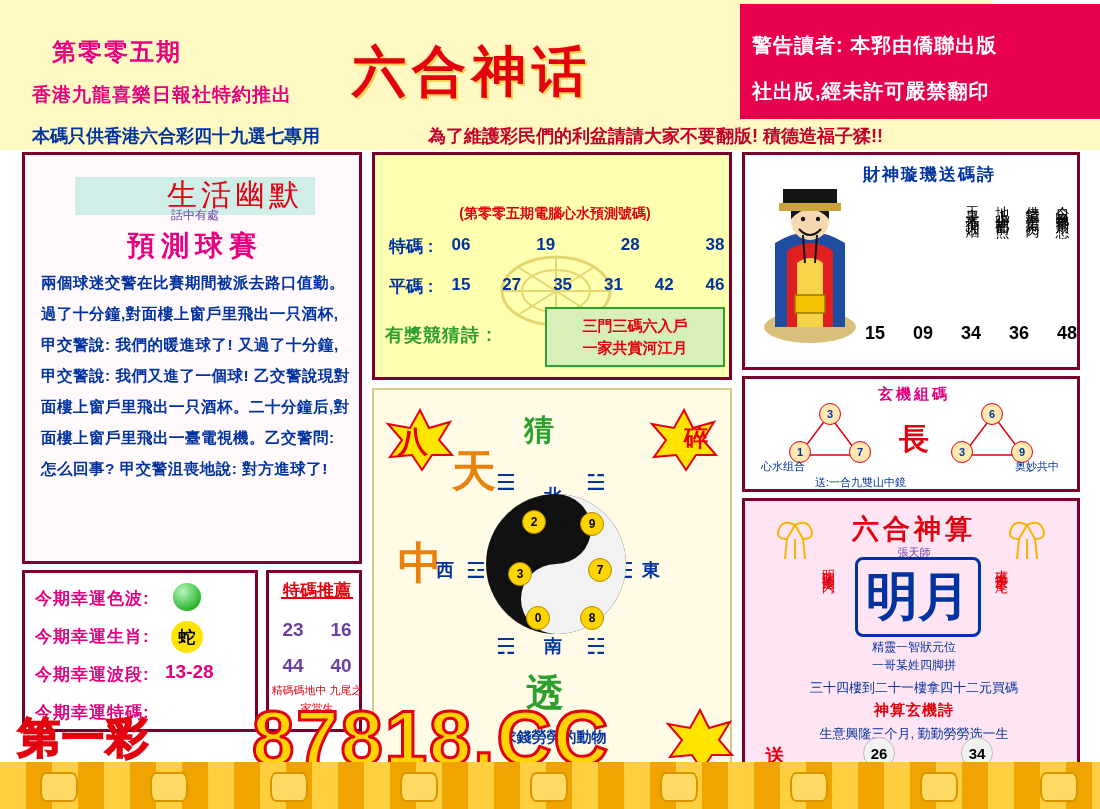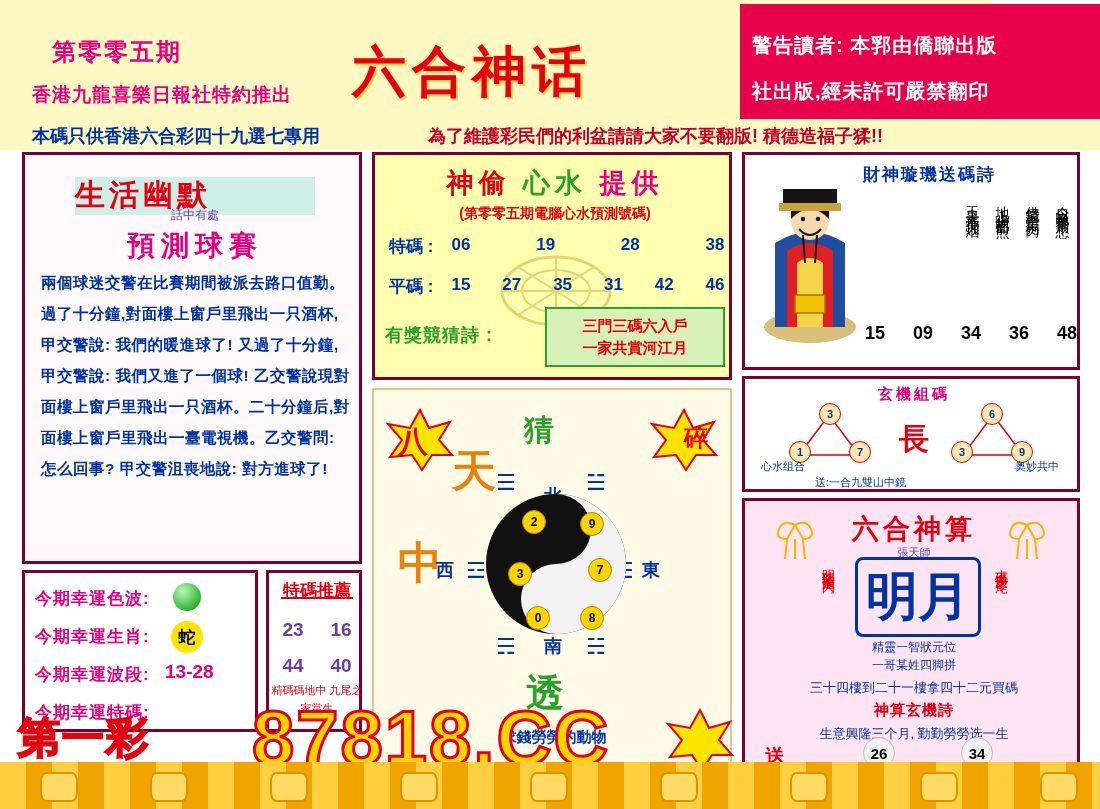--- a/index.html
+++ b/index.html
@@ -25,21 +25,21 @@
   .ticker .t1{position:absolute;left:32px;top:4px;font-size:18px;color:#0033a0;font-weight:bold;}
   .ticker .t2{position:absolute;left:428px;top:4px;font-size:18px;color:#c1002a;font-weight:bold;}
 
   
   .panel{position:absolute;box-sizing:border-box;}
 
   
   #p-humor{left:22px;top:152px;width:340px;height:412px;background:#fff9fb;border:3px solid #7a0030;}
   .humor-title{position:absolute;left:50px;top:14px;width:240px;height:56px;}
   .humor-title .band{position:absolute;left:0;top:8px;width:240px;height:38px;background:#cfeee8;}
-  .humor-title .txt{position:absolute;left:0;top:6px;width:228px;text-align:left;font-size:30px;font-weight:bold;color:#e3000f;letter-spacing:4px;}
+  .humor-title .txt{position:absolute;left:0;top:6px;width:228px;text-align:right;font-size:30px;font-weight:normal;color:#e3000f;letter-spacing:4px;}
   .humor-sub{position:absolute;left:0;top:52px;width:340px;text-align:center;font-size:12px;color:#6b3fa0;}
   .humor-head2{position:absolute;left:0;top:72px;width:340px;text-align:center;font-size:28px;font-weight:bold;color:#e5007f;letter-spacing:6px;}
   .humor-body{position:absolute;left:16px;top:112px;width:310px;font-size:15.5px;line-height:31px;color:#0033a0;font-weight:bold;letter-spacing:0.5px;}
 
   
   #p-lucky{left:22px;top:570px;width:236px;height:162px;background:#ffffff;border:3px solid #7a0030;}
   .lucky-row{position:absolute;left:10px;font-size:17px;color:#e5007f;font-weight:bold;letter-spacing:1px;}
   .lucky-row.r1{top:14px;} .lucky-row.r2{top:52px;} .lucky-row.r3{top:90px;} .lucky-row.r4{top:128px;text-align:right;}
   .ball-green{position:absolute;left:148px;top:10px;width:28px;height:28px;border-radius:50%;
     background:radial-gradient(circle at 35% 30%,#b9f5c0,#2eb82e 70%,#1d7a1d);}
@@ -191,25 +191,20 @@
 
   <div class="panel" id="p-center">
     <svg class="wheel" viewBox="0 0 120 80">
       <ellipse cx="60" cy="40" rx="54" ry="34" fill="none" stroke="#b08900" stroke-width="3"></ellipse>
       <ellipse cx="60" cy="40" rx="34" ry="21" fill="none" stroke="#b08900" stroke-width="2"></ellipse>
       <line x1="6" y1="40" x2="114" y2="40" stroke="#b08900" stroke-width="2"></line>
       <line x1="60" y1="6" x2="60" y2="74" stroke="#b08900" stroke-width="2"></line>
       <line x1="22" y1="16" x2="98" y2="64" stroke="#b08900" stroke-width="2"></line>
       <line x1="98" y1="16" x2="22" y2="64" stroke="#b08900" stroke-width="2"></line>
     </svg>
-    <div class="ct-title">
-      <span class="a">神偷</span>
-      <span class="b">心水</span>
-      <span class="c">提供</span>
-    </div>
     <div class="ct-sub">(第零零五期電腦心水預測號碼)</div>
 
     <div class="ct-row-label ct-row1">特碼 :</div>
     <div class="numline" style="top:80px;">
       <span>06</span>
       <span>19</span>
       <span>28</span>
       <span>38</span>
     </div>
 

